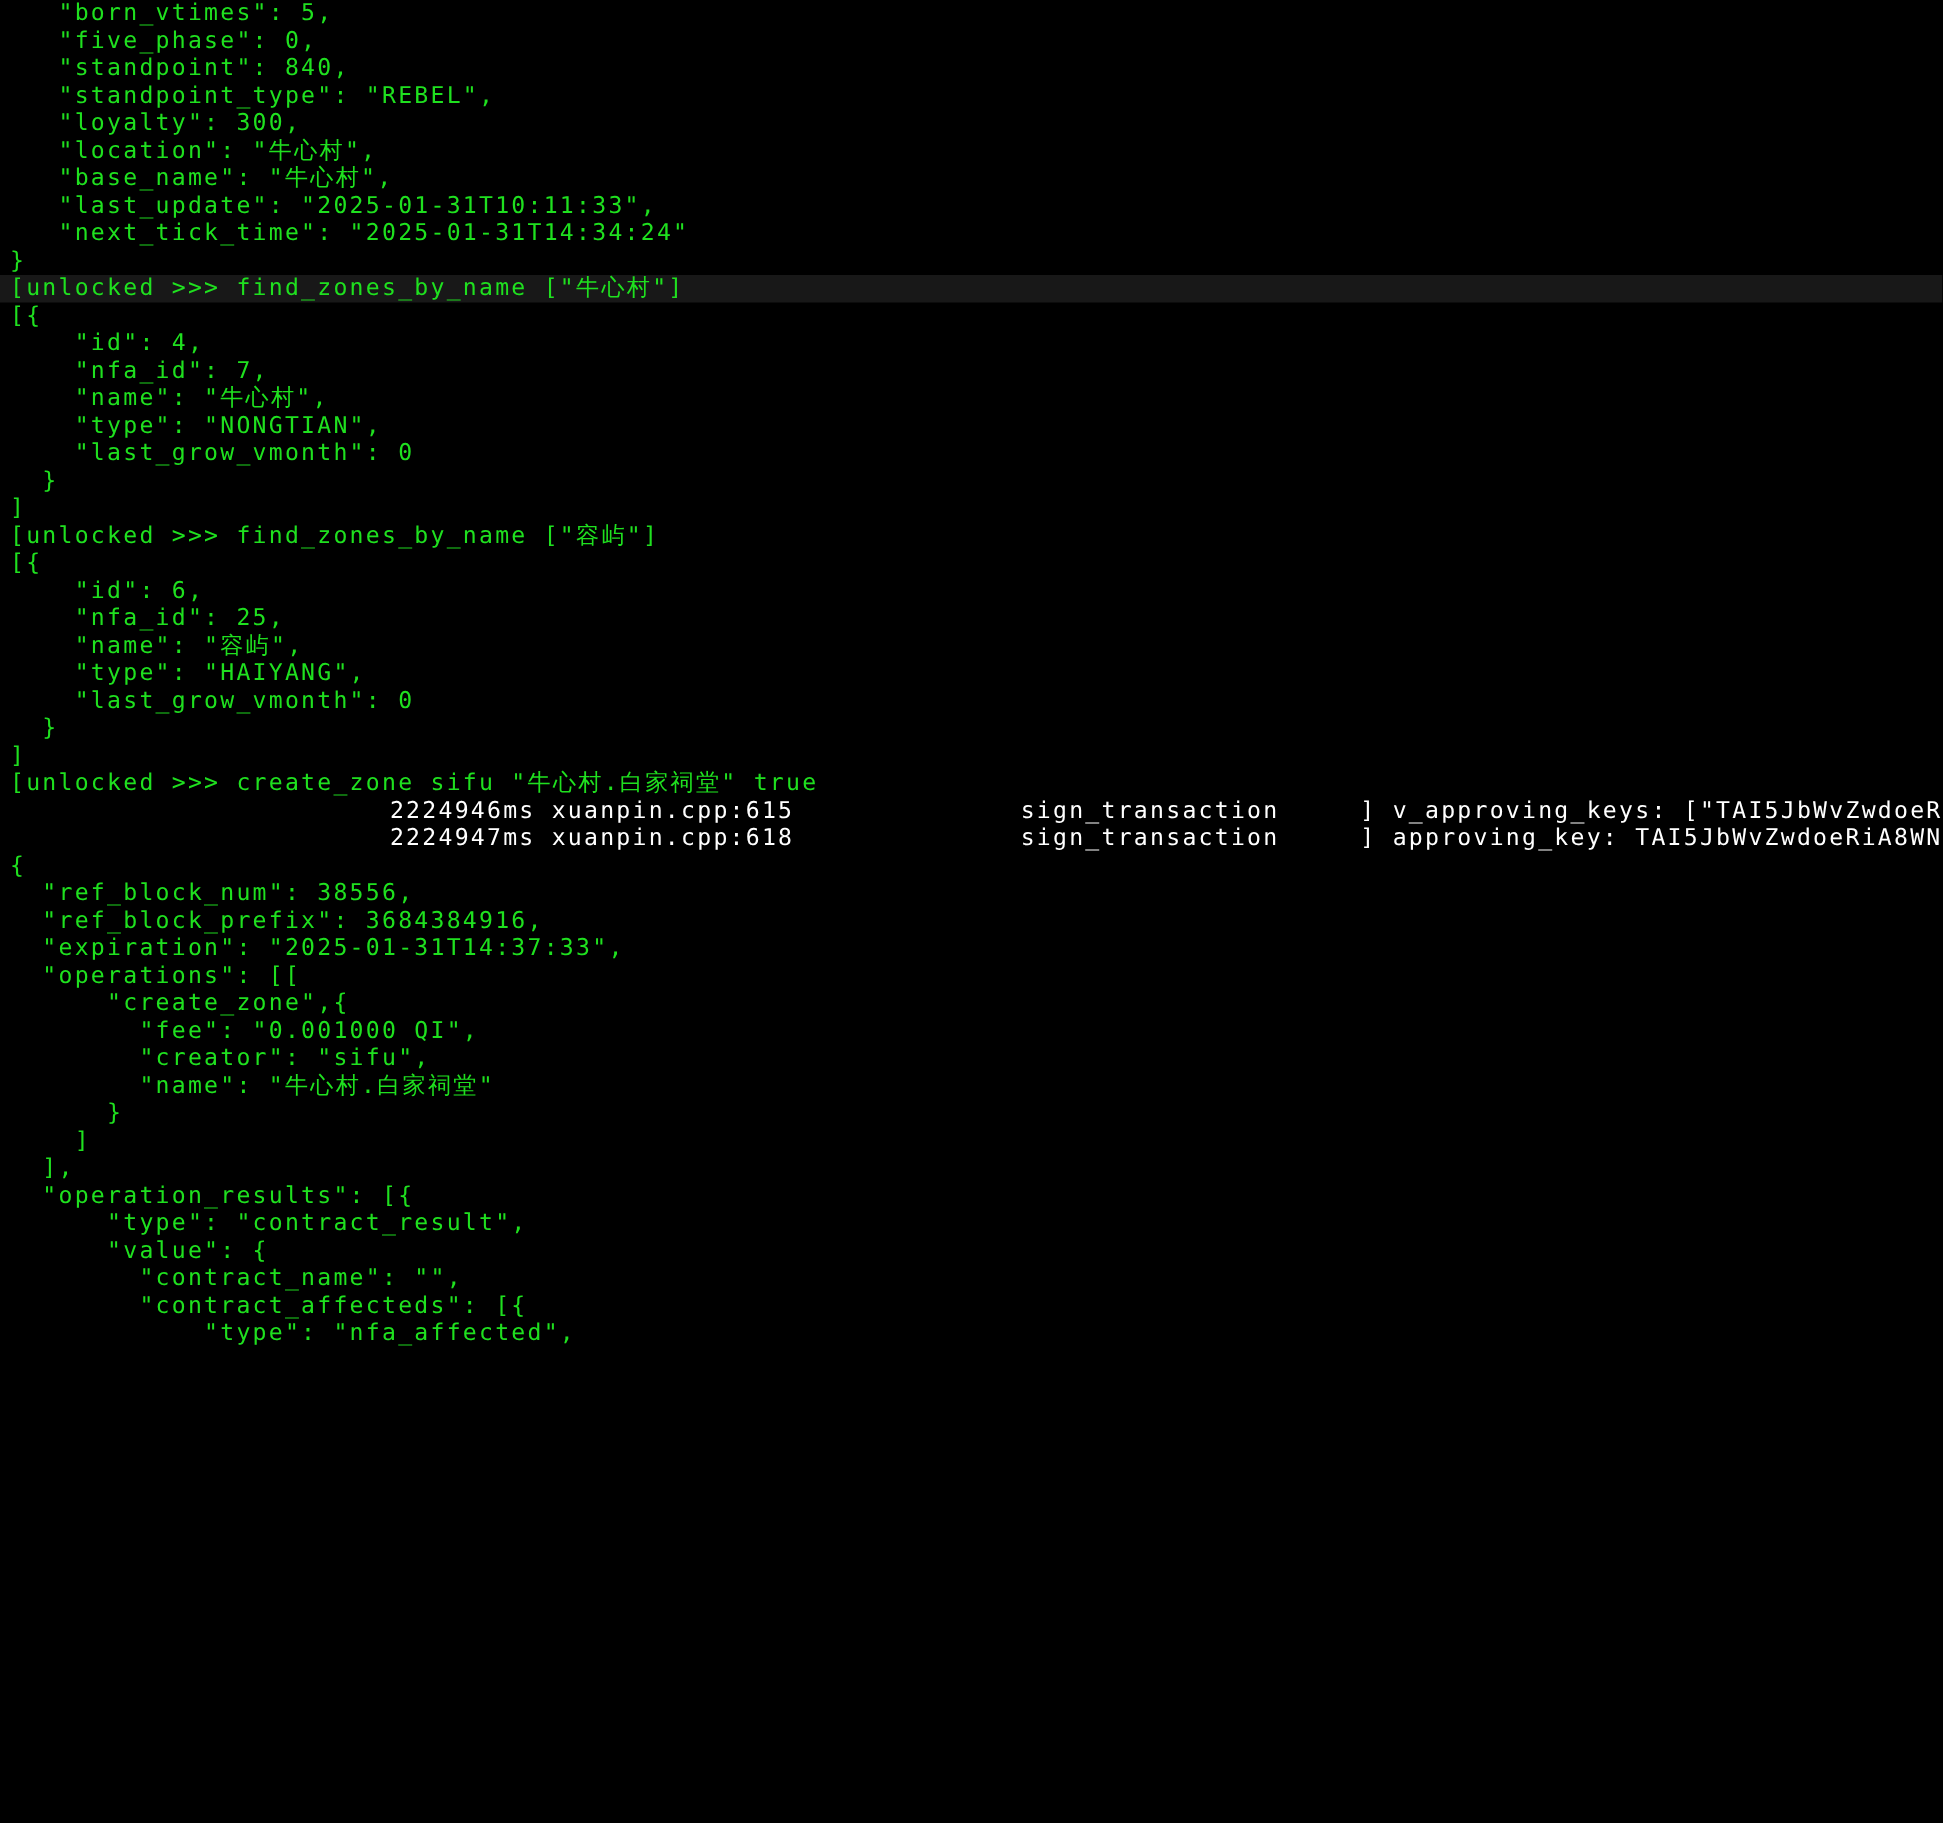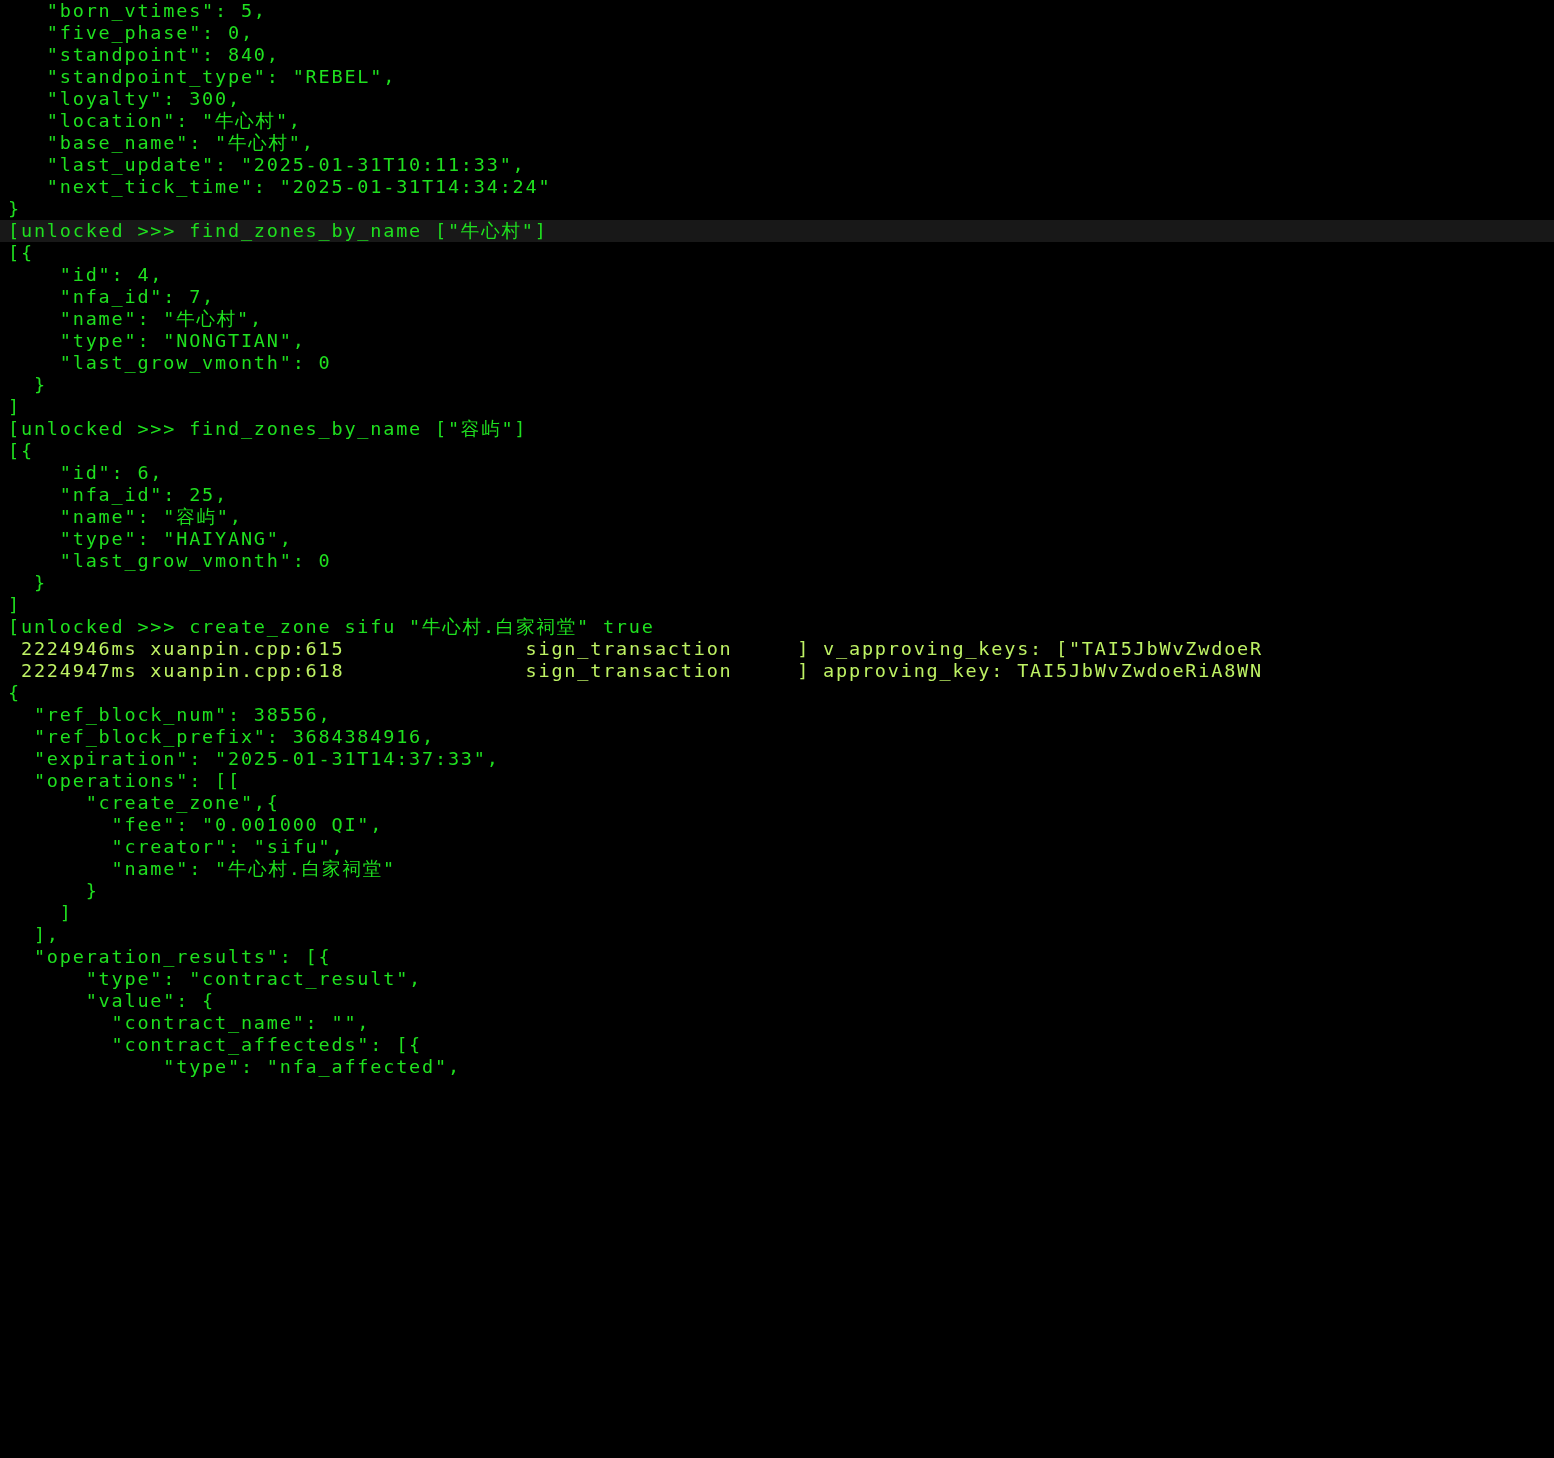--- a/index.html
+++ b/index.html
@@ -17,21 +17,21 @@
     white-space:pre;
     color:#1fe01f;
     padding:0 0 0 8px;
     width:1554px;
     height:1458px;
     box-sizing:border-box;
     position:relative;
   }
   .ln{display:block;}
   .green{color:#1fe01f;}
-  .yellow{color:#bef264;}
+  .yellow{color:#ffffff;text-align:right;}
   .hl{
     display:block;
     background:#181818;
     margin-left:-8px;
     padding-left:8px;
     width:1554px;
     box-sizing:border-box;
   }
 </style>
 </head>

